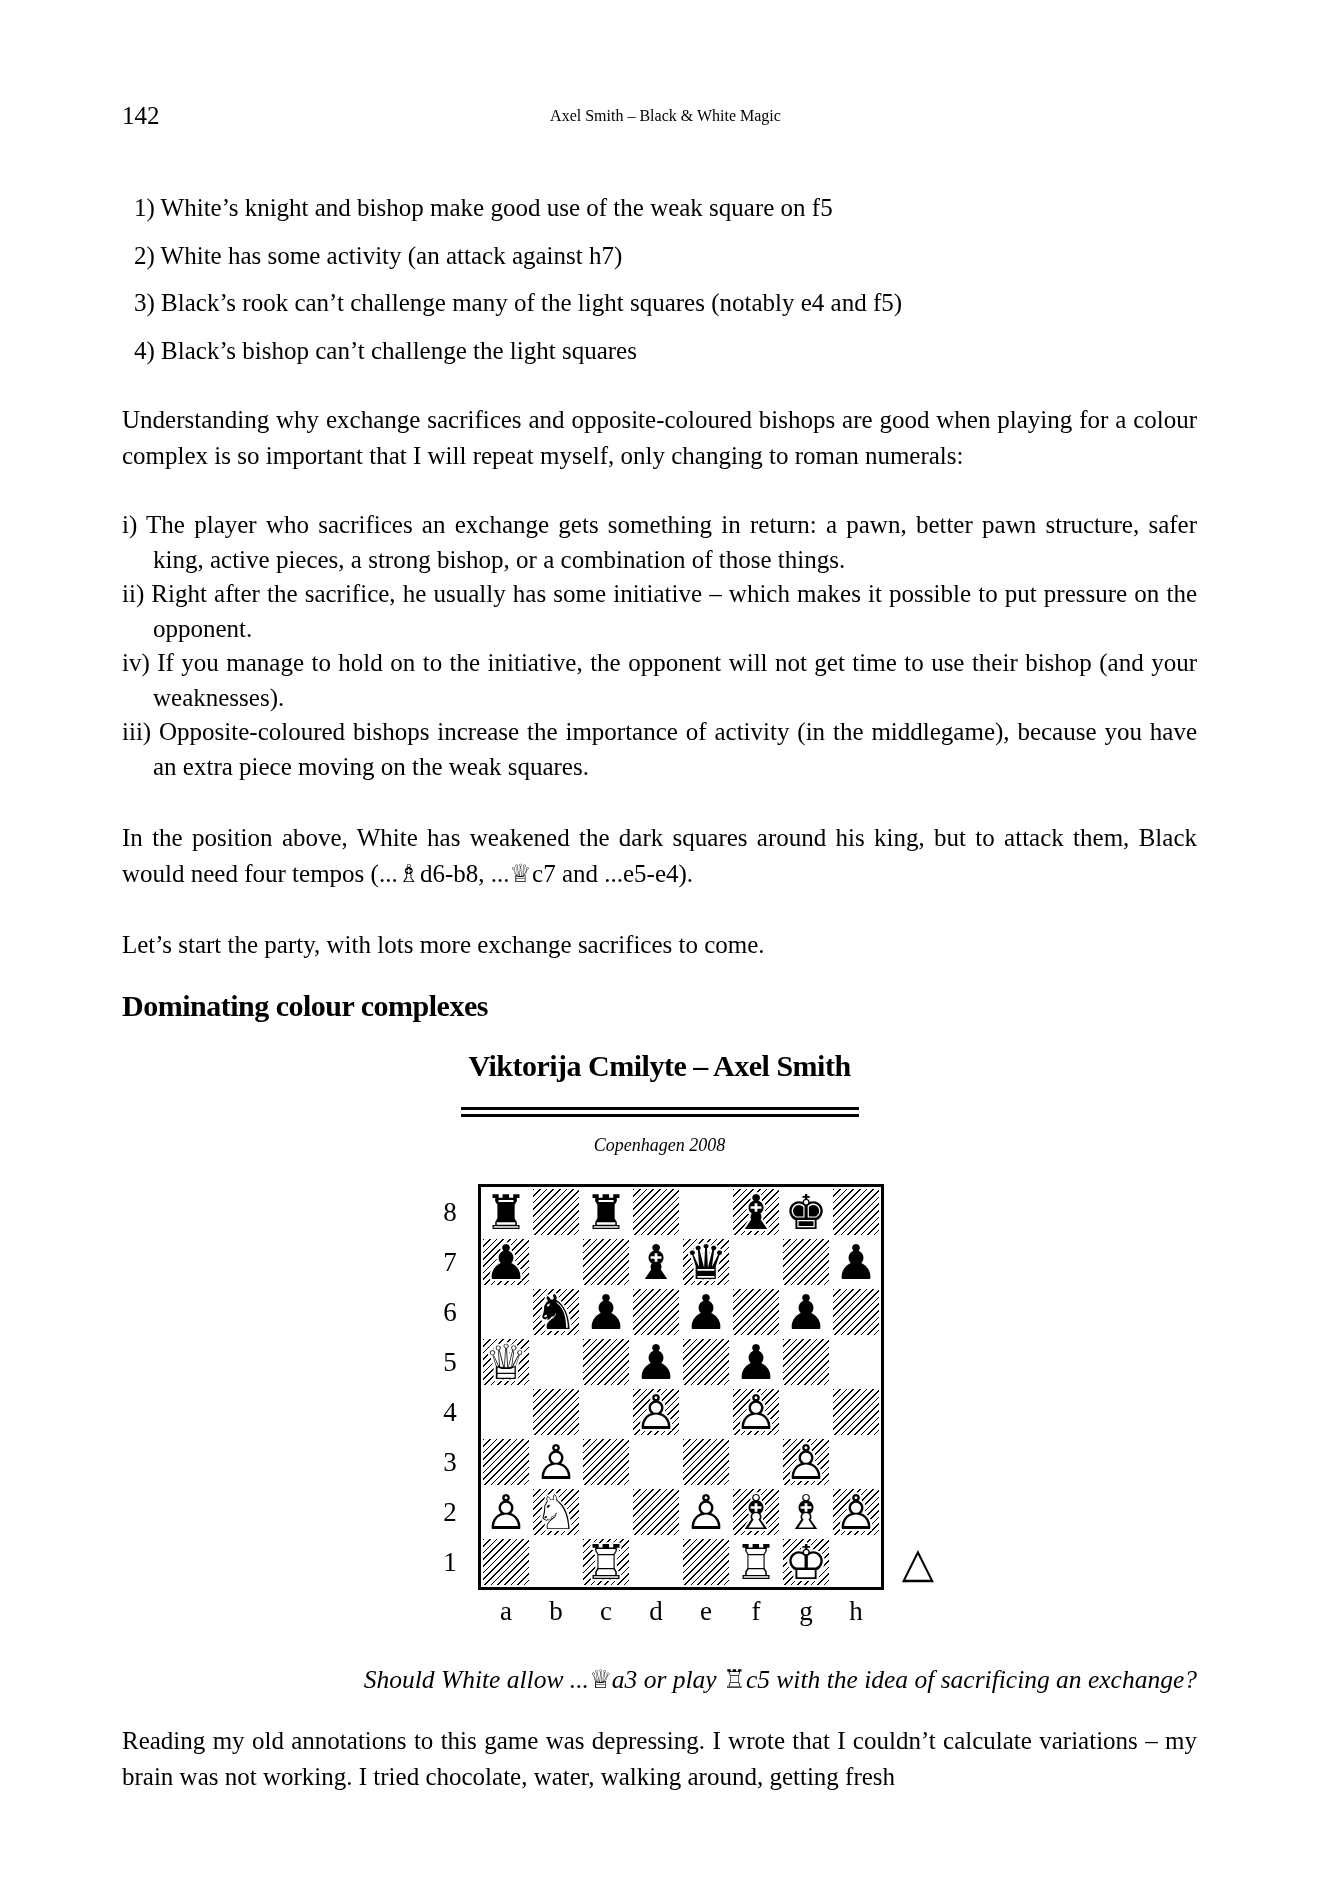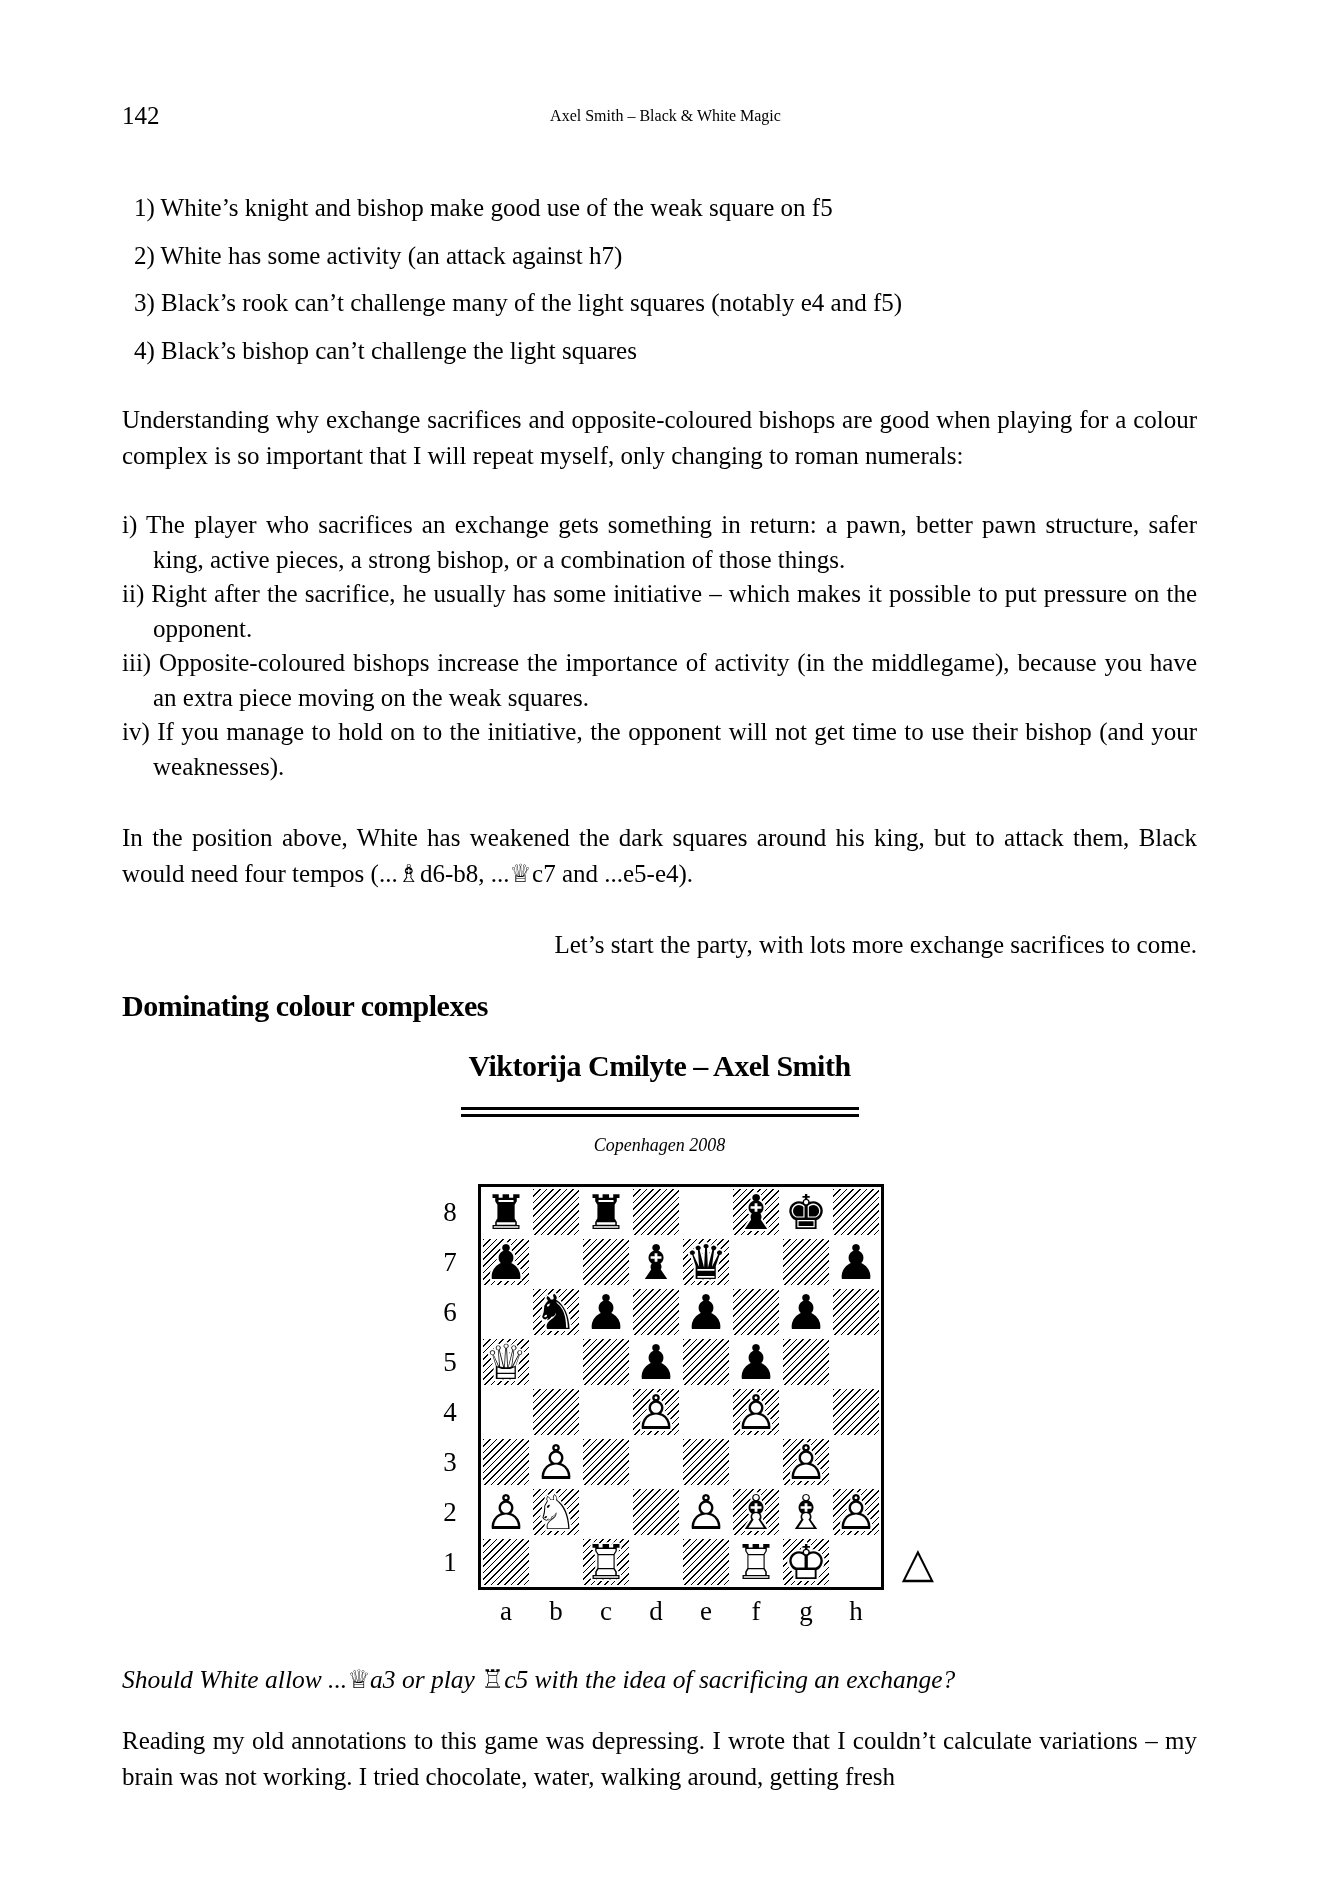--- a/index.html
+++ b/index.html
@@ -18,21 +18,21 @@
   .running-title{position:absolute;left:12px;right:0;top:0;text-align:center;font-size:16px;}
   
   .num-list{margin-top:58px;}
   .num-list p{margin:12px;}
   
   .para{margin:0;text-align:justify;}
   .para-intro{margin-top:34px;}
   .roman-list{margin-top:35px;line-height:34.5px;}
   .roman-list p{margin:0;padding-left:31px;text-indent:-31px;text-align:justify;}
   .para-position{margin-top:36px;}
-  .para-party{margin-top:36px;text-align:right;}
+  .para-party{margin-top:36px;text-align:left;}
   .para-closing{margin-top:16px;}
   
   .h-complex{margin-top:26px;text-align:left;font-size:30px;font-weight:bold;letter-spacing:-0.5px;line-height:34px;}
   .h-players{margin-top:26px;text-align:center;font-size:30px;font-weight:bold;letter-spacing:-0.5px;line-height:34px;}
   .double-rule{width:398px;height:4px;margin:12px auto 0 auto;border-top:3px solid #000;border-bottom:3px solid #000;}
   .h-event{margin-top:14px;text-align:center;font-size:18px;line-height:28px;font-style:italic;}
   
   .diagram{width:fit-content;margin:25px auto 0 auto;}
   .board-area{position:relative;display:flex;align-items:center;width:fit-content;}
   .rank-labels{width:30px;margin-right:13px;font-size:27px;line-height:1;}
@@ -52,21 +52,21 @@
                 1.5px 1.5px 0 #fff,-1.5px -1.5px 0 #fff,1.5px -1.5px 0 #fff,-1.5px 1.5px 0 #fff;
   }
   .glyph{color:#000;}
   .to-move{
     position:absolute;right:-50px;bottom:6px;font-size:42px;line-height:1;
     font-family:"DejaVu Sans",sans-serif;color:#000;
   }
   .file-labels{display:flex;margin-left:46px;margin-top:6px;font-size:27px;line-height:30px;}
   .file-labels div{width:50px;text-align:center;}
   
-  .caption{margin-top:36px;text-align:left;font-style:italic;font-size:25.5px;}
+  .caption{margin-top:36px;text-align:right;font-style:italic;font-size:25.5px;}
 </style>
 </head>
 <body>
 
 <div class="content">
 
   <div class="page-head">
     <span class="page-num">142</span>
     <span class="running-title">Axel Smith – Black &amp; White Magic</span>
   </div>
@@ -76,22 +76,22 @@
     <p>2) White has some activity (an attack against h7)</p>
     <p>3) Black’s rook can’t challenge many of the light squares (notably e4 and f5)</p>
     <p>4) Black’s bishop can’t challenge the light squares</p>
   </div>
 
   <p class="para para-intro">Understanding why exchange sacrifices and opposite-coloured bishops are good when playing for a colour complex is so important that I will repeat myself, only changing to roman numerals:</p>
 
   <div class="roman-list">
     <p>i) The player who sacrifices an exchange gets something in return: a pawn, better pawn structure, safer king, active pieces, a strong bishop, or a combination of those things.</p>
     <p>ii) Right after the sacrifice, he usually has some initiative – which makes it possible to put pressure on the opponent.</p>
+    <p>iv) If you manage to hold on to the initiative, the opponent will not get time to use their bishop (and your weaknesses).</p>
     <p>iii) Opposite-coloured bishops increase the importance of activity (in the middlegame), because you have an extra piece moving on the weak squares.</p>
-    <p>iv) If you manage to hold on to the initiative, the opponent will not get time to use their bishop (and your weaknesses).</p>
   </div>
 
   <p class="para para-position">In the position above, White has weakened the dark squares around his king, but to attack them, Black would need four tempos (...♗d6-b8, ...♕c7 and ...e5-e4).</p>
 
   <p class="para para-party">Let’s start the party, with lots more exchange sacrifices to come.</p>
 
   <h2 class="h-complex">Dominating colour complexes</h2>
 
   <h2 class="h-players">Viktorija Cmilyte – Axel Smith</h2>
   <div class="double-rule"></div>

